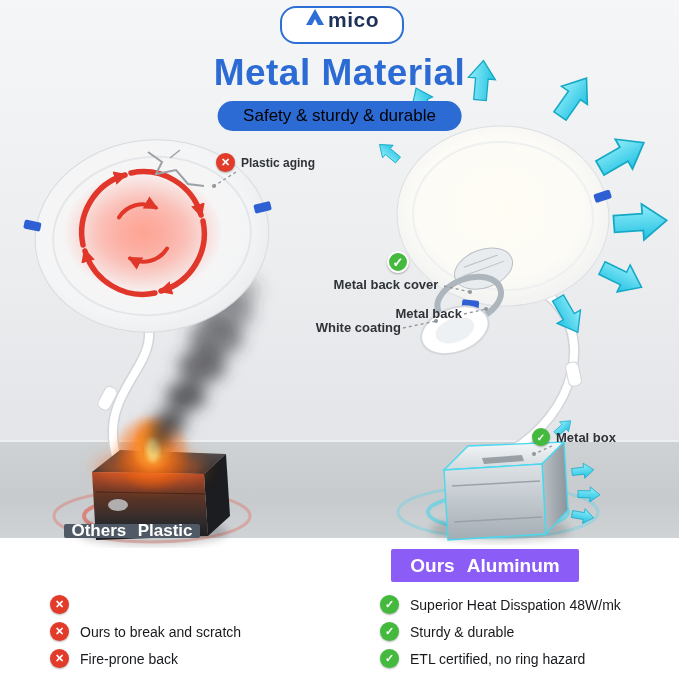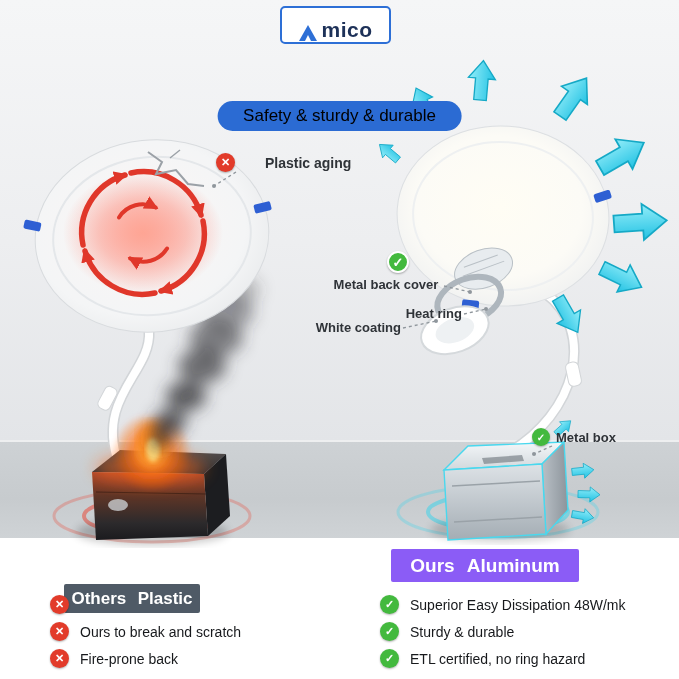--- a/index.html
+++ b/index.html
@@ -10,23 +10,23 @@
   .wall  { position:absolute; left:0; top:0; width:679px; height:440px;
            background:linear-gradient(180deg,#f5f6f7 0%,#edeef0 55%,#e3e5e8 100%); }
   .floor { position:absolute; left:0; top:440px; width:679px; height:98px;
            background:linear-gradient(180deg,#ced2d5 0%,#c7cbce 60%,#cfd3d6 100%); }
   .floor::before { content:""; position:absolute; left:0; top:0; width:100%; height:2px;
            background:rgba(255,255,255,.65); }
   .bottom-panel { position:absolute; left:0; top:538px; width:679px; height:141px; background:#ffffff; }
 
   svg.scene { position:absolute; left:0; top:0; z-index:3; pointer-events:none; }
 
-  .logo { position:absolute; left:280px; top:6px; width:111px; height:38px; z-index:6;
-          border:2px solid #2d6fd6; border-radius:5px; background:#fff;
-          display:flex; align-items:flex-end; justify-content:center; gap:3px; }
+  .logo { position:absolute; left:280px; top:6px; width:124px; height:38px; z-index:6;
+          border:2px solid #2d6fd6; border-radius:16px; background:#fff;
+          display:flex; align-items:flex-start; justify-content:center; gap:3px; }
   .logo-text { font-size:21px; font-weight:bold; color:#1d3158; letter-spacing:.5px; }
 
   .title { position:absolute; top:52px; left:0; width:100%; text-align:center; z-index:6;
            font-size:37px; font-weight:bold; color:#2b6bd3; letter-spacing:.5px; }
   .subtitle { position:absolute; top:101px; left:50%; transform:translateX(-50%); z-index:6;
            background:#2b6bd3; color:#000000; font-size:17px; padding:5px 26px;
            border-radius:16px; white-space:nowrap; }
 
   .callout { position:absolute; z-index:6; font-size:13px; font-weight:600; color:#2f3338; white-space:nowrap; }
   .callout-row { display:flex; align-items:center; gap:6px; }
@@ -36,21 +36,21 @@
         color:#fff; font-weight:bold; box-shadow:0 1px 2px rgba(0,0,0,.3); }
   .ic-red   { background:#e23b2a; }
   .ic-green { background:#43b93e; }
   .ic-19 { width:19px; height:19px; font-size:11px; flex:0 0 19px; }
   .ic-18 { width:18px; height:18px; font-size:10px; flex:0 0 18px; }
   .check-big { position:absolute; left:387px; top:251px; width:22px; height:22px; z-index:6;
         font-size:13px; border:2px solid #fff; }
 
   .bar { position:absolute; color:#fff; font-weight:bold; z-index:6; border-radius:2px;
          display:flex; align-items:center; justify-content:center; word-spacing:.4em; }
-  .bar-left  { left:64px;  top:584px; width:136px; height:29px; background:#4f5a66; font-size:17px; }
+  .bar-left  { left:64px;  top:524px; width:136px; height:14px; background:#4f5a66; font-size:17px; }
   .bar-right { left:391px; top:549px; width:188px; height:33px; background:#8b5cf6; font-size:19px; }
 
   .bullets { position:absolute; z-index:6; display:flex; flex-direction:column; gap:8px; }
   .bullets-left  { left:50px;  top:595px; }
   .bullets-right { left:380px; top:595px; }
   .bullet { display:flex; align-items:center; gap:11px; font-size:14px; font-weight:500;
             color:#17191c; height:19px; }
 </style>
 </head>
 <body>
@@ -251,30 +251,31 @@
   </svg>
 
   <div class="logo">
     <svg width="20" height="18" viewBox="0 0 20 18">
       <polygon points="1,17 10,1 19,17" fill="#2d6fd6"></polygon>
       <polygon points="7,17 10,11 13,17" fill="#ffffff"></polygon>
     </svg>
     <span class="logo-text">mico</span>
   </div>
 
+  <div class="title">Metal Material</div>
   <div class="subtitle">Safety &amp; sturdy &amp; durable</div>
 
   <div class="callout callout-row" style="left:216px; top:153px;">
     <span class="ic ic-red ic-19">✕</span>
-    <span style="font-size:14px;margin-left:24px;">Plastic aging</span>
+    <span style="font-size:12px;">Plastic aging</span>
   </div>
 
   <div class="ic ic-green check-big">✓</div>
   <div class="callout ta-right" style="left:330px; top:277px; width:112px;text-align:center;">Metal back cover</div>
-  <div class="callout ta-right" style="left:380px; top:306px; width:82px;">Heat ring</div>
+  <div class="callout ta-right" style="left:380px; top:306px; width:82px;">Metal back</div>
   <div class="callout ta-right" style="left:312px; top:320px; width:89px;">White coating</div>
 
   <div class="callout callout-row" style="left:532px; top:428px;">
     <span class="ic ic-green ic-18">✓</span>
     <span>Metal box</span>
   </div>
 
   <div class="bar bar-left">Others Plastic</div>
   <div class="bar bar-right">Ours Aluminum</div>
 
@@ -288,21 +289,21 @@
     </div>
     <div class="bullet">
       <span class="ic ic-red ic-19">✕</span>
       <span>Fire-prone back</span>
     </div>
   </div>
 
   <div class="bullets bullets-right">
     <div class="bullet">
       <span class="ic ic-green ic-19">✓</span>
-      <span>Superior Easy Dissipation 48W/mk</span>
+      <span>Superior Heat Disspation 48W/mk</span>
     </div>
     <div class="bullet">
       <span class="ic ic-green ic-19">✓</span>
       <span>Sturdy &amp; durable</span>
     </div>
     <div class="bullet">
       <span class="ic ic-green ic-19">✓</span>
       <span>ETL certified, no ring hazard</span>
     </div>
   </div>

